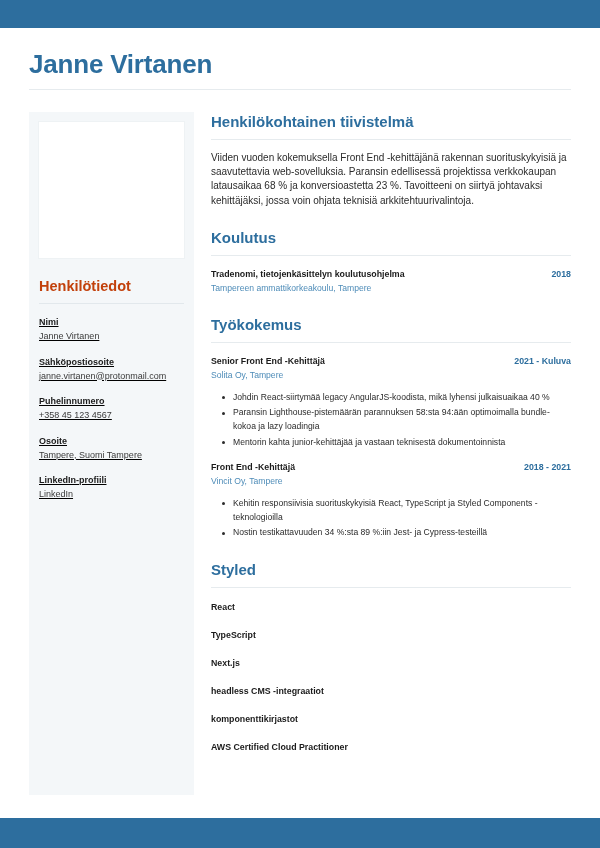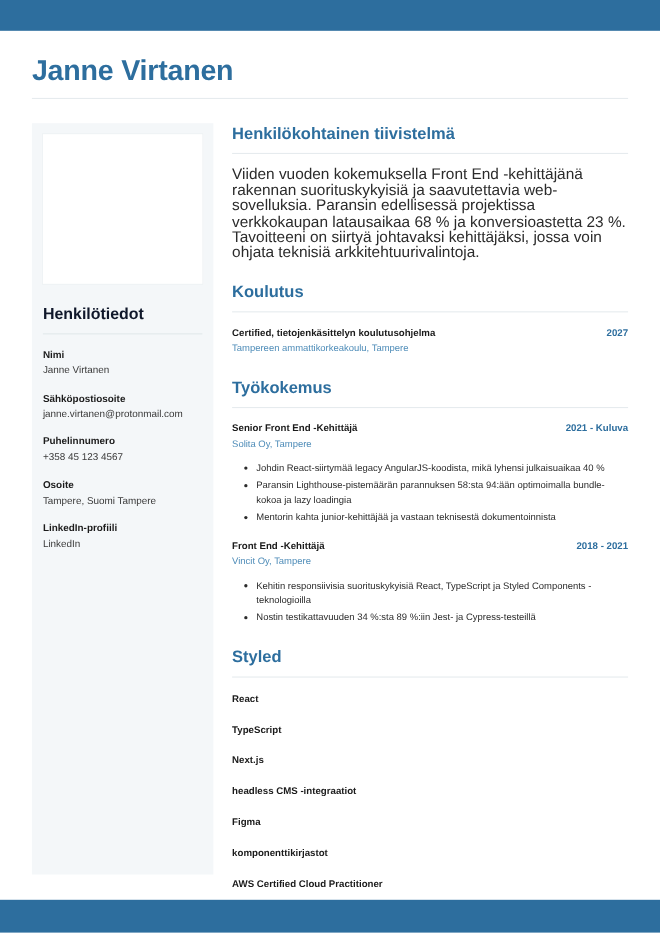--- a/index.html
+++ b/index.html
@@ -82,31 +82,32 @@
     background: #ffffff;
     border: 1px solid #eef2f4;
     box-sizing: border-box;
   }
   .sidebar-inner {
     padding: 0 10px 0 10px;
   }
   .sidebar-heading {
     font-size: 14.5px;
     font-weight: bold;
-    color: #0f172a;
+    color: #c2410c;
     margin: 18px 0 0 0;
     line-height: 19px;
   }
   .sidebar-rule {
     margin-top: 7px;
     border-top: 1px solid #e2e8ec;
     height: 0;
   }
   .info-item {
     margin-top: 12px;
+    text-decoration: underline;
   }
   .info-label {
     font-size: 9px;
     font-weight: bold;
     color: #1b1b1b;
     line-height: 13px;
     margin: 0;
   }
   .info-value {
     font-size: 9px;
@@ -134,21 +135,21 @@
     color: #2d6e9e;
     margin: 0;
     line-height: 20px;
   }
   .section-rule {
     margin-top: 7px;
     border-top: 1px solid #e6ebee;
     height: 0;
   }
   .summary-text {
-    font-size: 14px;
+    font-size: 10px;
     color: #2b2b2b;
     line-height: 14.2px;
     margin: 11px 0 0 0;
     text-align: left;
   }
   
   .entry {
     margin-top: 12px;
   }
   .entry-head {
@@ -275,22 +276,22 @@
         <div class="section-rule"></div>
         <p class="summary-text">Viiden vuoden kokemuksella Front End -kehittäjänä rakennan suorituskykyisiä ja saavutettavia web-sovelluksia. Paransin edellisessä projektissa verkkokaupan latausaikaa 68 % ja konversioastetta 23 %. Tavoitteeni on siirtyä johtavaksi kehittäjäksi, jossa voin ohjata teknisiä arkkitehtuurivalintoja.</p>
       </section>
 
       <section class="section">
         <h2 class="section-heading">Koulutus</h2>
         <div class="section-rule"></div>
 
         <div class="entry">
           <div class="entry-head">
-            <div class="entry-title">Certified, tietojenkäsittelyn koulutusohjelma</div>
-            <div class="entry-date">2027</div>
+            <div class="entry-title">Tradenomi, tietojenkäsittelyn koulutusohjelma</div>
+            <div class="entry-date">2018</div>
           </div>
           <div class="entry-sub">Tampereen ammattikorkeakoulu, Tampere</div>
         </div>
       </section>
 
       <section class="section">
         <h2 class="section-heading">Työkokemus</h2>
         <div class="section-rule"></div>
 
         <div class="entry">
@@ -320,21 +321,20 @@
       </section>
 
       <section class="section">
         <h2 class="section-heading">Styled</h2>
         <div class="section-rule"></div>
         <ul class="skills-list">
           <li>React</li>
           <li>TypeScript</li>
           <li>Next.js</li>
           <li>headless CMS -integraatiot</li>
-          <li>Figma</li>
           <li>komponenttikirjastot</li>
           <li>AWS Certified Cloud Practitioner</li>
         </ul>
       </section>
 
     </main>
   </div>
 
   <div class="bar-bottom"></div>
 </div>

